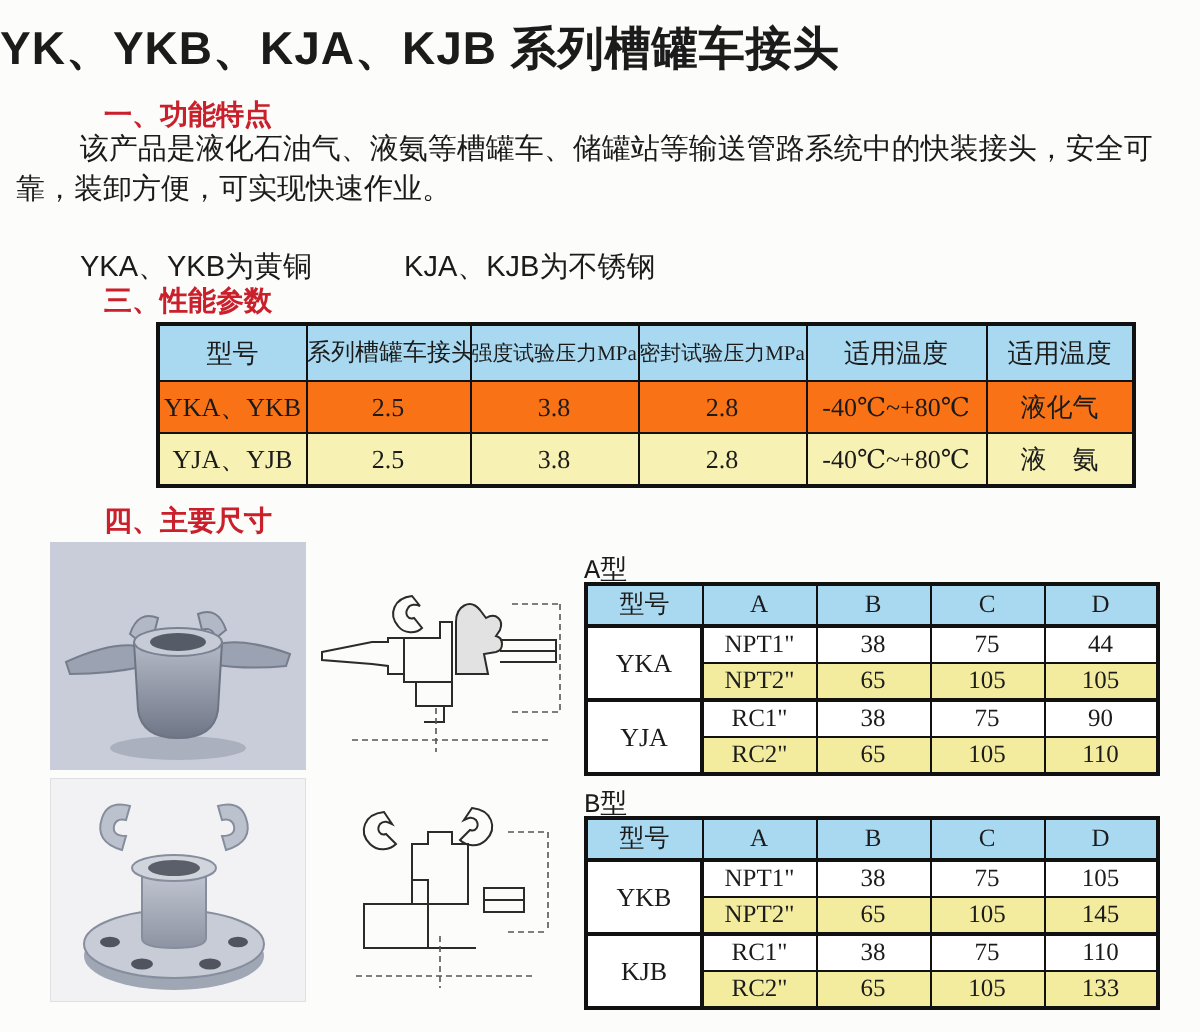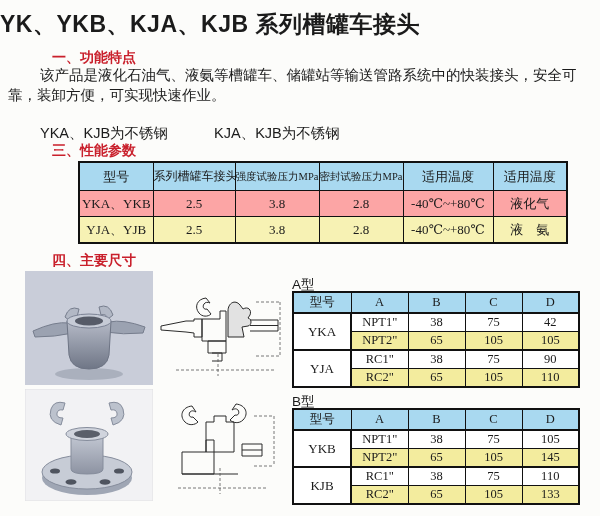--- a/index.html
+++ b/index.html
@@ -11,52 +11,52 @@
   .para{position:absolute;top:66px;left:8px;width:586px;font-size:14.5px;line-height:19.5px;
         text-indent:2.2em;}
   .materials{position:absolute;top:124px;left:40px;font-size:14.5px;}
   .materials .gap{display:inline-block;width:46px;}
 
   table{border-collapse:collapse;table-layout:fixed;text-align:center;
         font-family:"Liberation Serif","DejaVu Serif",serif;}
   .perf{position:absolute;top:161px;left:78px;width:488px;font-size:13px;border:2px solid #111;}
   .perf th,.perf td{border:1px solid #111;padding:0;overflow:hidden;white-space:nowrap;}
   .perf th{background:#a9d9f0;height:27px;font-weight:normal;}
-  .perf td{height:25px;background:#fca5a5;}
+  .perf td{height:25px;background:#f97316;}
   .perf .h-md{font-size:12px;}
   .perf .small{font-size:10.5px;text-align:center;}
   .perf tr.yellow td{background:#f7f2b4;margin-top:24px;}
 
   .dim{width:286px;font-size:12.5px;border:2px solid #111;position:absolute;left:292px;}
   .dim th,.dim td{border:1px solid #111;padding:0;overflow:hidden;white-space:nowrap;}
   .dim th{background:#a9d9f0;height:19px;font-weight:normal;border-bottom:2px solid #111;}
   .dim td{height:17px;background:#fff;}
   .dim td.model{font-size:13px;border-right:2px solid #111;}
   .dim tr.yellow td{background:#f3ec9e;}
   .dim tr.gtop td{border-top:2px solid #111;}
 
   .type-label{position:absolute;left:292px;font-size:13.5px;
-              font-family:Liberation Sans, sans-serif;}
+              font-family:Liberation Mono, monospace;}
   .fig{position:absolute;line-height:0;}
   .fig svg{display:block;}
 </style>
 </head>
 <body>
 
 <div class="page">
 
   <div class="title">YK、YKB、KJA、KJB 系列槽罐车接头</div>
 
   <div class="red-heading" style="top:49px">一、功能特点</div>
 
   <div class="para">该产品是液化石油气、液氨等槽罐车、储罐站等输送管路系统中的快装接头，安全可靠，装卸方便，可实现快速作业。</div>
 
 
   <div class="materials">
-    <span>YKA、KJB为不锈钢</span><span class="gap"></span><span>KJA、KJB为不锈钢</span>
+    <span>YKA、YKB为黄铜</span><span class="gap"></span><span>KJA、KJB为不锈钢</span>
   </div>
 
   <div class="red-heading" style="top:142px">三、性能参数</div>
 
   <table class="perf">
     <colgroup>
       <col style="width:74px">
         <col style="width:82px">
         <col style="width:84px">
       <col style="width:84px">
@@ -156,21 +156,21 @@
         <th>C</th>
         <th>D</th>
       </tr>
     </thead>
     <tbody>
       <tr>
         <td class="model" rowspan="2">YKA</td>
         <td>NPT1"</td>
         <td>38</td>
         <td>75</td>
-        <td>42</td>
+        <td>44</td>
       </tr>
       <tr class="yellow">
         <td>NPT2"</td>
         <td>65</td>
         <td>105</td>
         <td>105</td>
       </tr>
       <tr class="gtop">
         <td class="model" rowspan="2">YJA</td>
         <td>RC1"</td>

